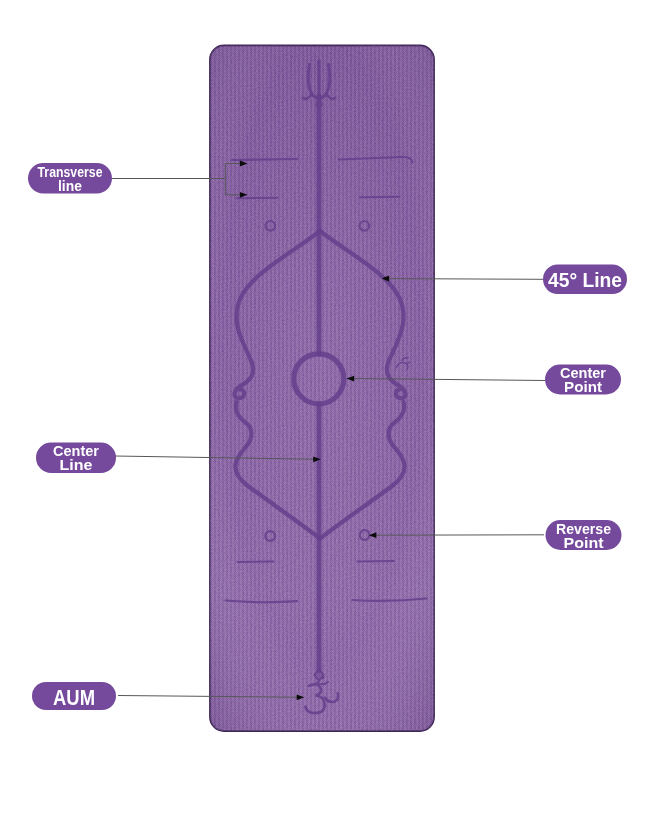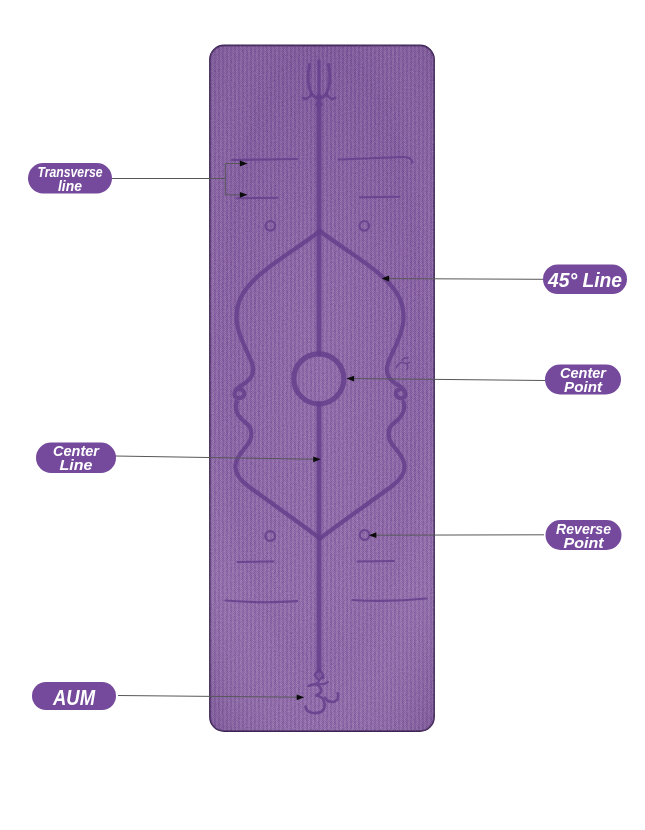--- a/index.html
+++ b/index.html
@@ -1,17 +1,17 @@
 <!DOCTYPE html>
 <html><head>
 <meta charset="utf-8">
 <style>
 html,body{margin:0;padding:0;background:#ffffff;}
 #stage{position:relative;width:645px;height:830px;background:#ffffff;overflow:hidden;
-font-family:"Liberation Sans", sans-serif;font-style:italic;}
+font-family:"Liberation Sans", sans-serif;}
 text{font-family:"Liberation Sans", sans-serif;font-weight:bold;fill:#ffffff;}
 </style>
 </head>
 <body>
 <div id="stage">
 <svg width="645" height="830" viewBox="0 0 645 830" xmlns="http://www.w3.org/2000/svg">
 <defs>
   <pattern id="weave" width="4" height="2" patternUnits="userSpaceOnUse">
     <rect width="4" height="2" fill="#7a5297"></rect>
     <path d="M-0.5 2.5 L2.5 -0.5 M3.5 2.5 L4.5 1.5" stroke="#8e6ba8" stroke-width="0.9" fill="none"></path>

